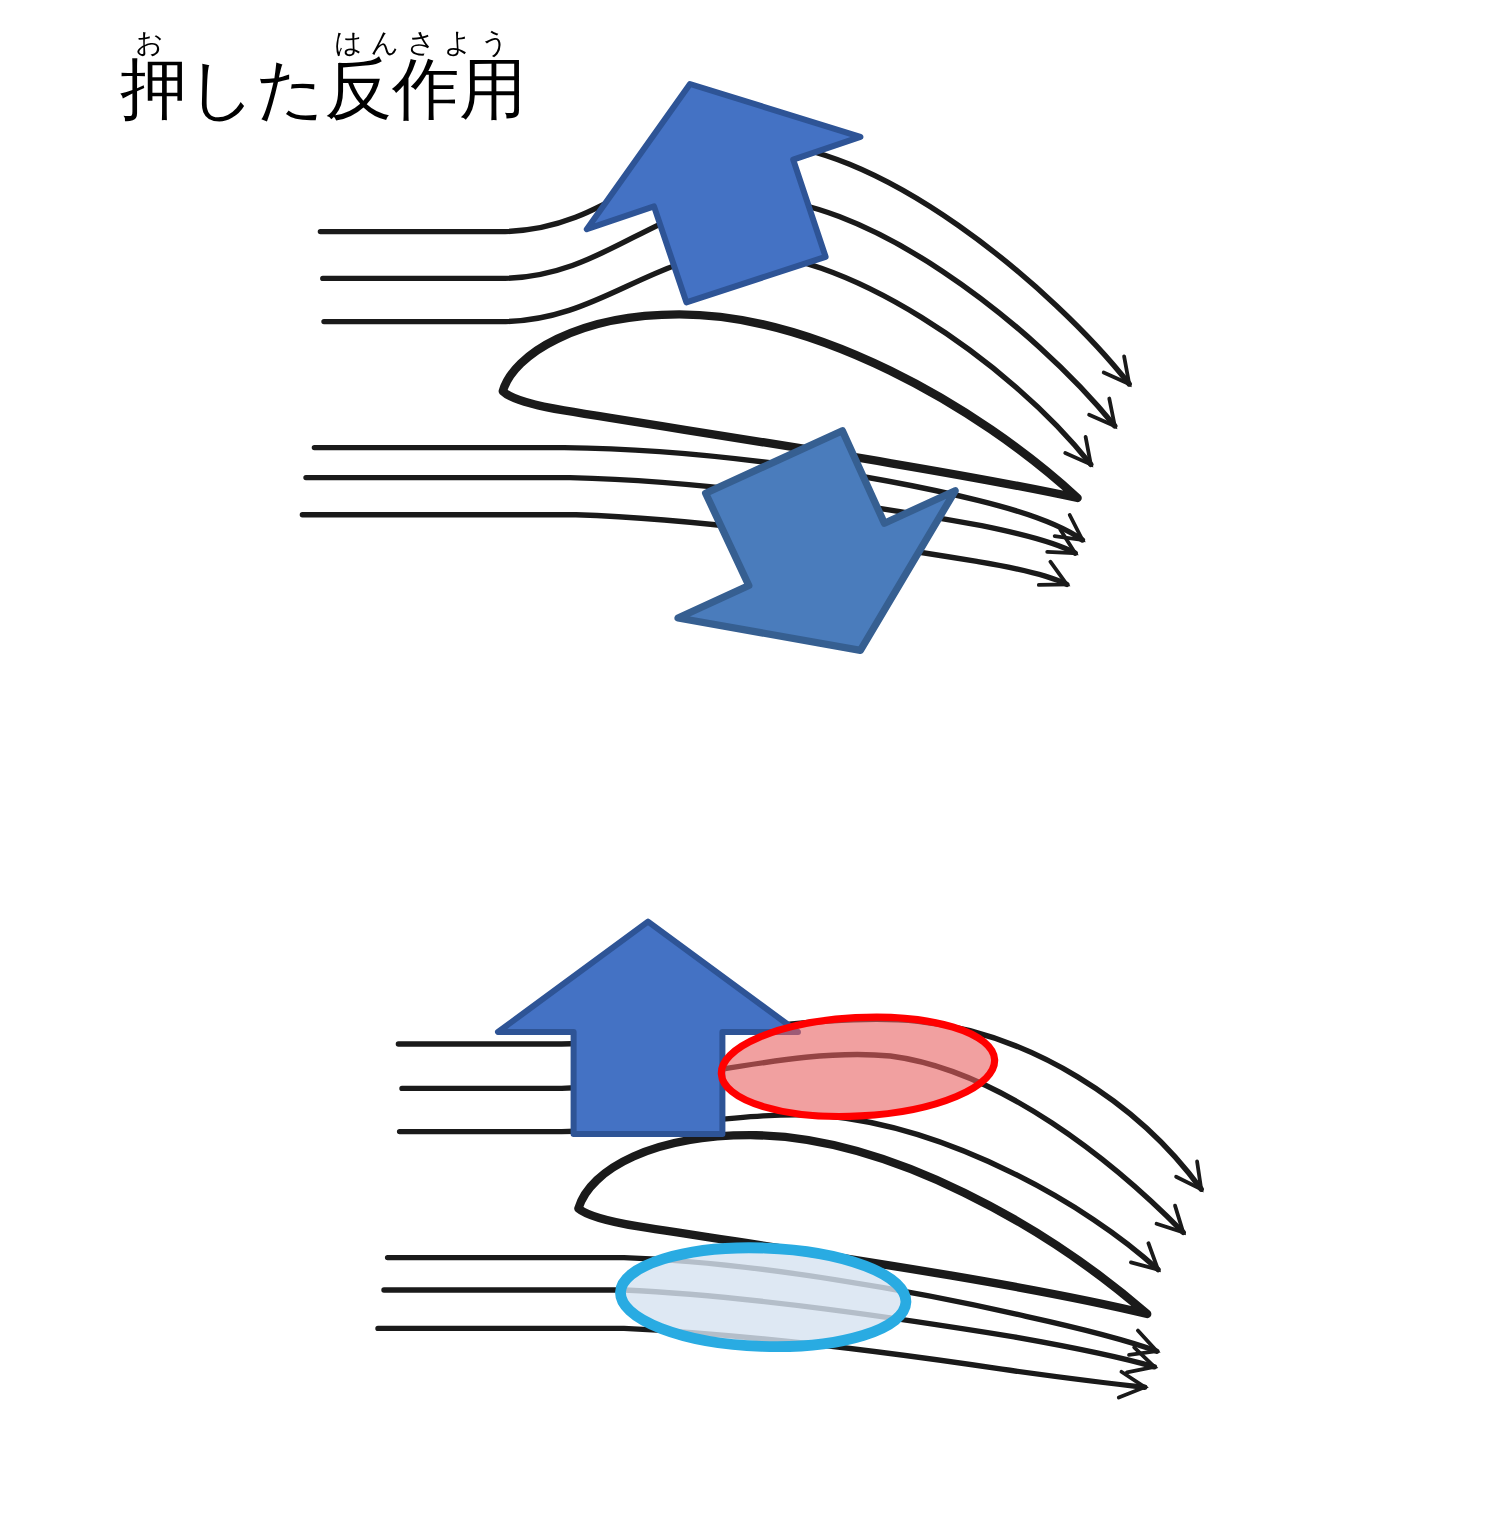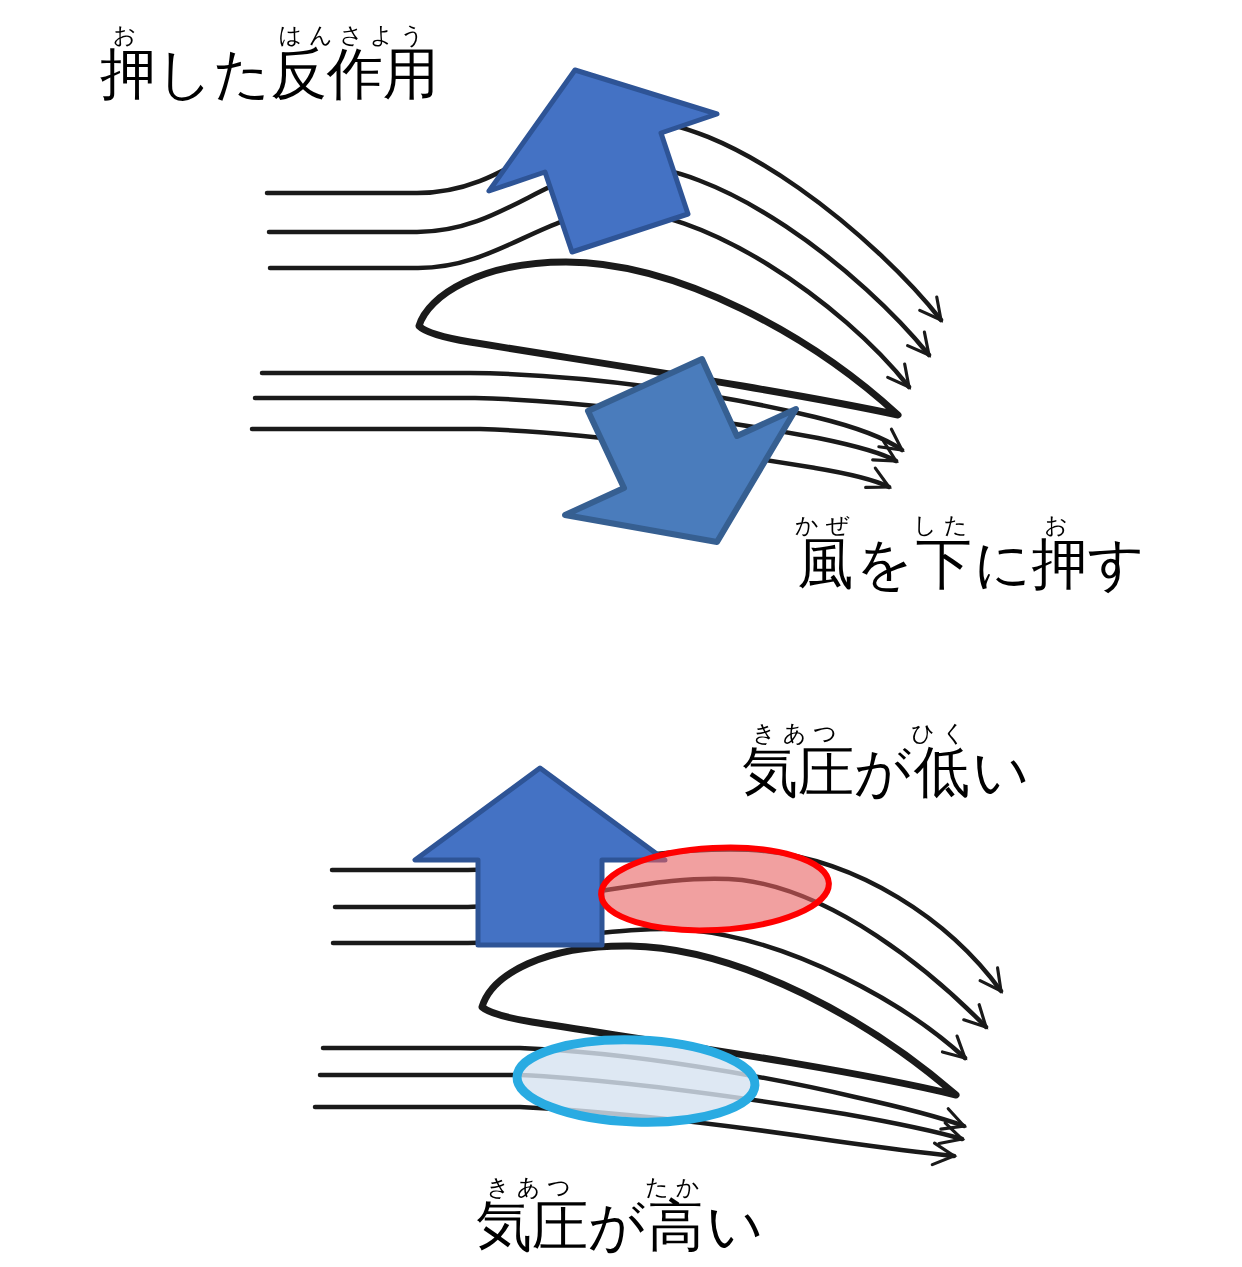--- a/index.html
+++ b/index.html
@@ -61,26 +61,17 @@
       <ellipse cx="715" cy="889" rx="114" ry="41" transform="rotate(-3 715 889)" stroke-width="6" fill-opacity="0.6" stroke="#FF0000" fill="#E86060"></ellipse>
 
       <ellipse cx="636" cy="1081" rx="119" ry="41" transform="rotate(2 636 1081)" stroke-width="9" fill-opacity="0.82" stroke="#29ABE2" fill="#D7E3F0"></ellipse>
     </g>
   </svg>
 
   <div class="jp-label" style="left:100px;top:24px;">
     <ruby><span>押</span><rt>お</rt><span>した</span><rt></rt><span>反作用</span><rt>はんさよう</rt></ruby>
   </div>
 
-  <div class="jp-label" style="left:795px;top:514px;">
-    <ruby><span>風</span><rt>かぜ</rt><span>を</span><rt></rt><span>下</span><rt>した</rt><span>に</span><rt></rt><span>押</span><rt>お</rt><span>す</span><rt></rt></ruby>
-  </div>
 
 
-  <div class="jp-label" style="left:742px;top:722px;">
-    <ruby><span>気圧</span><rt>きあつ</rt><span>が</span><rt></rt><span>低</span><rt>ひく</rt><span>い</span><rt></rt></ruby>
-  </div>
 
-  <div class="jp-label" style="left:476px;top:1176px;">
-    <ruby><span>気圧</span><rt>きあつ</rt><span>が</span><rt></rt><span>高</span><rt>たか</rt><span>い</span><rt></rt></ruby>
-  </div>
 
 </div>
 
 </body></html>

